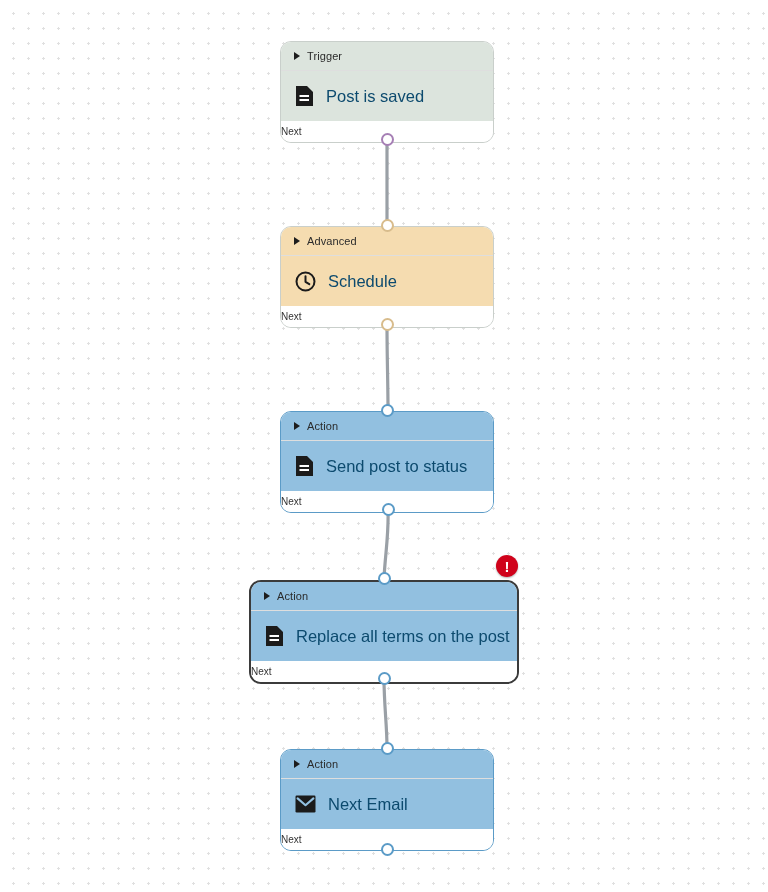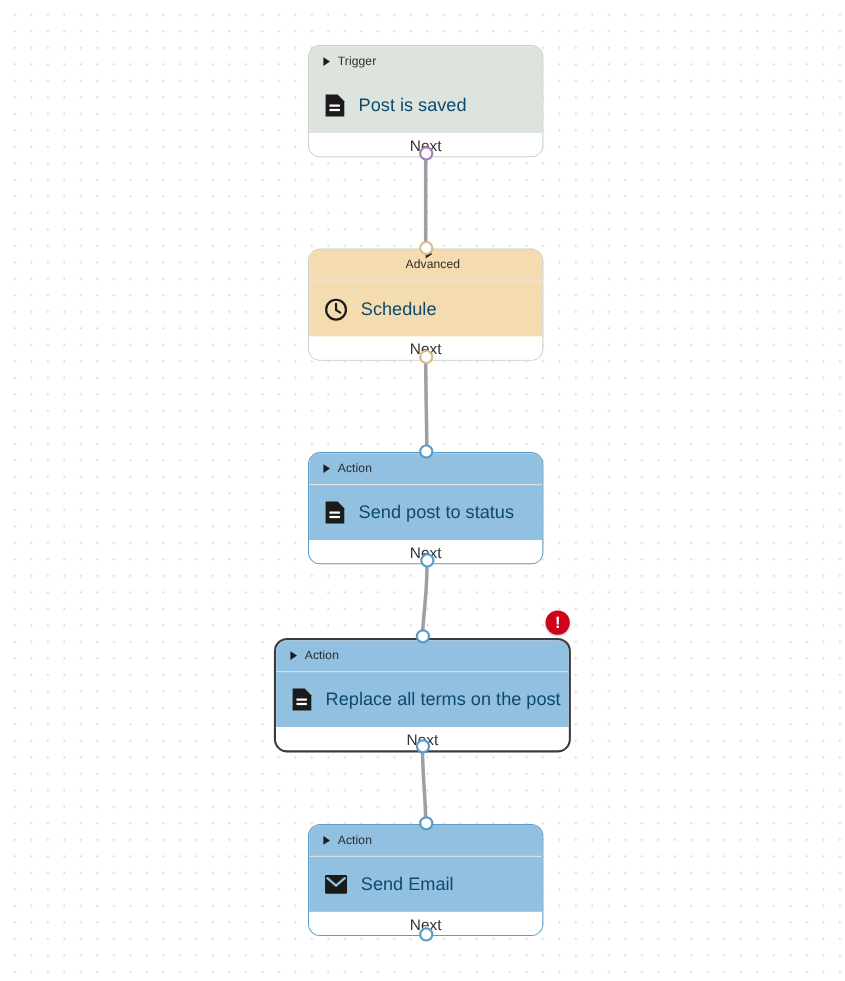--- a/index.html
+++ b/index.html
@@ -81,22 +81,22 @@
     font-size: 16.5px;
     color: #0c4a6e;
     white-space: nowrap;
   }
 
   .node-footer {
     background: #ffffff;
     height: 21px;
     display: flex;
     align-items: center;
-    justify-content: center;
-    font-size: 14px;
+    justify-content: flex-start;
+    font-size: 10px;
     color: #333333;
   }
 
   .icon-svg { display: block; }
 
   
   .port {
     position: absolute;
     width: 13px;
     height: 13px;
@@ -159,21 +159,21 @@
       </span>
       <span class="node-title">Post is saved</span>
     </div>
     <div class="node-footer">
       <span>Next</span>
     </div>
   </div>
   <div class="port" style="left:381px; top:133px; border:2px solid #a67fb5;"></div>
 
   <div class="node" style="left:280px; top:226px; width:214px;">
-    <div class="node-header" style="background:#f5dcb0;flex-direction:column;">
+    <div class="node-header" style="background:#f5dcb0;">
       <span class="caret"></span>
       <span>Advanced</span>
     </div>
     <div class="node-divider"></div>
     <div class="node-body" style="background:#f5dcb0;">
       <span>
         <svg class="icon-svg" width="21" height="21" viewBox="0 0 21 21" aria-hidden="true">
           <circle cx="10.5" cy="10.5" r="9" fill="none" stroke="#1b1b1b" stroke-width="2"></circle>
           <path d="M10.5 5.2 V10.8 L14.3 13.2" fill="none" stroke="#1b1b1b" stroke-width="2" stroke-linecap="round" stroke-linejoin="round"></path>
         </svg>
@@ -243,21 +243,21 @@
       <span>Action</span>
     </div>
     <div class="node-divider"></div>
     <div class="node-body" style="background:#92c0e0;">
       <span>
         <svg class="icon-svg" width="21" height="18" viewBox="0 0 21 18" aria-hidden="true">
           <rect x="0.5" y="0.5" width="20" height="17" rx="1.2" fill="#1b1b1b"></rect>
           <path d="M2.6 3.4 L10.5 10.2 L18.4 3.4" fill="none" stroke="#92c0e0" stroke-width="2.1" stroke-linecap="round" stroke-linejoin="round"></path>
         </svg>
       </span>
-      <span class="node-title">Send Email</span>
+      <span class="node-title">Next Email</span>
     </div>
     <div class="node-footer">
       <span>Next</span>
     </div>
   </div>
   <div class="port" style="left:381px; top:742px; border:2px solid #5b9bc7;"></div>
   <div class="port" style="left:381px; top:843px; border:2px solid #5b9bc7;"></div>
 
 </div>
 

